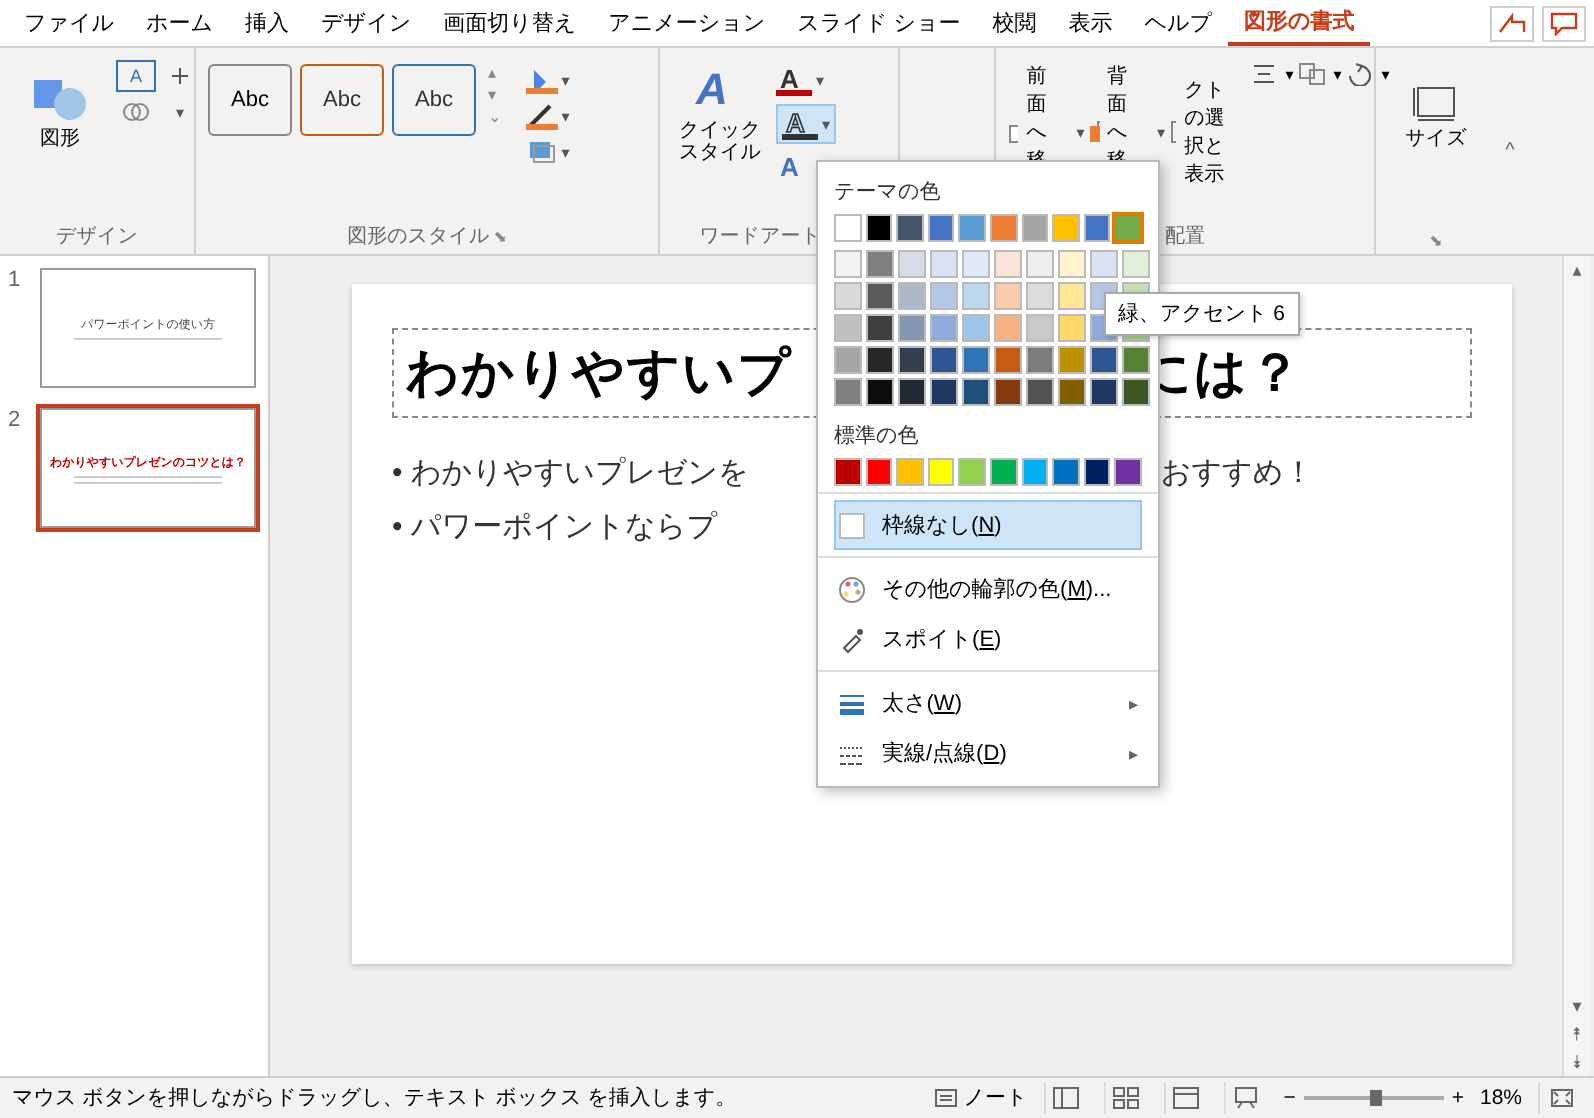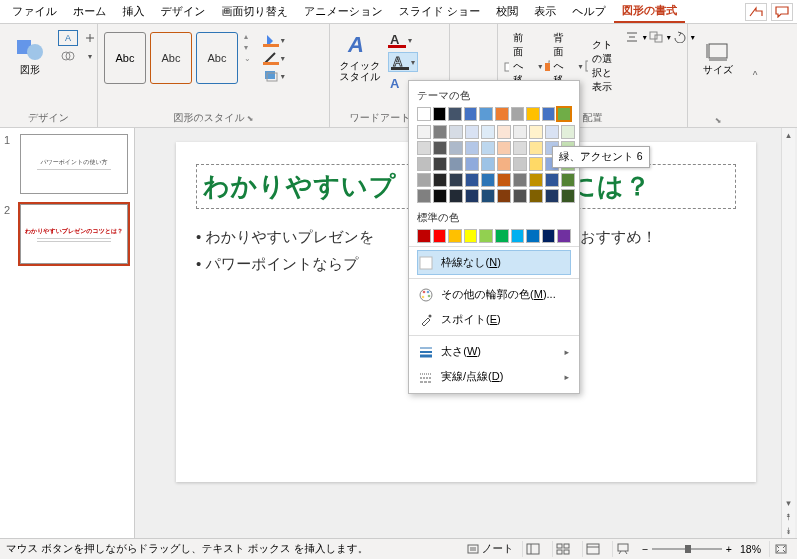--- a/index.html
+++ b/index.html
@@ -16,21 +16,21 @@
 .ribbon { display: flex; background: #f3f2f1; border-bottom: 1px solid #d0d0d0; height: 104px; }
 .ribbon-group { border-right: 1px solid #d0d0d0; padding: 2px 6px; display: flex; flex-direction: column; }
 .ribbon-group-body { flex: 1; display: flex; align-items: flex-start; gap: 4px; }
 .ribbon-group-label { text-align: center; font-size: 10px; color: #666; padding-top: 2px; display: flex; justify-content: center; align-items: center; gap: 2px; }
 .ribbon-group-label .launcher { font-size: 8px; color: #888; cursor: pointer; }
 
 .shape-insert-col { display: flex; flex-direction: column; align-items: center; gap: 2px; padding-top: 4px; }
 .shape-grid { display: grid; grid-template-columns: repeat(2, 20px); gap: 2px; padding-top: 4px; }
 .shape-cell { width: 20px; height: 16px; display: flex; align-items: center; justify-content: center; }
 
-.style-card { width: 42px; height: 52px; border: 1px solid #888; border-radius: 3px; display: flex; align-items: center; justify-content: center; font-size: 11px; margin-top: 6px; cursor: pointer; }
+.style-card { width: 42px; height: 36px; border: 1px solid #888; border-radius: 3px; display: flex; align-items: center; justify-content: center; font-size: 11px; margin-top: 6px; cursor: pointer; }
 .style-card.orange { border-color: #c55a11; color: #333; }
 .style-card.blue { border-color: #2e75b6; color: #333; }
 
 .style-stack { display: flex; flex-direction: column; gap: 2px; padding-top: 6px; }
 .mini-dropdown { display:flex; align-items:center; gap:2px; cursor:pointer; padding:1px 2px;}
 .mini-dropdown .caret { font-size: 8px; color: #555; }
 
 .big-btn { display: flex; flex-direction: column; align-items: center; justify-content: center; width: 48px; padding-top: 6px; cursor: pointer; }
 .big-btn .lbl { font-size: 10px; text-align: center; line-height: 1.1; margin-top: 2px; }
 
@@ -49,21 +49,21 @@
 .thumb-num { width: 12px; font-size: 11px; color:#666; }
 .thumb { width: 108px; height: 60px; border: 1px solid #999; background:#fff; display:flex; flex-direction:column; align-items:center; justify-content:center; cursor:pointer; position:relative;}
 .thumb.selected { outline: 2px solid #c43e1c; }
 .thumb .t-title { font-size: 6px; color:#444; }
 .thumb .t-title.red { color:#c00000; font-weight:bold; }
 .thumb .t-line { width:70%; height:1px; background:#ccc; margin-top:2px;}
 
 .slide-area { flex:1; position:relative; background:#efefef; display:flex; align-items:flex-start; justify-content:center; padding:14px 18px 0 18px;}
 .slide { width: 580px; height: 340px; background:#fff; box-shadow: 0 1px 3px rgba(0,0,0,.2); position:relative; padding: 22px 20px;}
 .slide-title-box { border: 1px dashed #888; padding: 4px 6px; margin-bottom: 14px; }
-.slide-title { font-size: 26px; font-weight: bold; color: #15803d; letter-spacing: 1px; }
+.slide-title { font-size: 26px; font-weight: bold; color: #000000; letter-spacing: 1px; }
 .slide-body { font-size: 15px; color:#333; line-height: 1.8;}
 .slide-body li { list-style: none; }
 .slide-body li::before { content:"• "; }
 
 .vscroll { position:absolute; right:2px; top:0; bottom:0; width:14px; background:#f4f4f4; border-left:1px solid #ddd; display:flex; flex-direction:column; align-items:center;}
 .vscroll .arr { height:14px; font-size:9px; color:#666; cursor:pointer; display:flex; align-items:center; justify-content:center; width:100%;}
 .vscroll .track { flex:1; }
 
 
 .color-popup { position:absolute; left:408px; top:80px; width:172px; background:#fff; border:1px solid #bbb; box-shadow: 2px 2px 6px rgba(0,0,0,.25); z-index:50; padding: 6px 8px 4px 8px; font-size:11px;}

